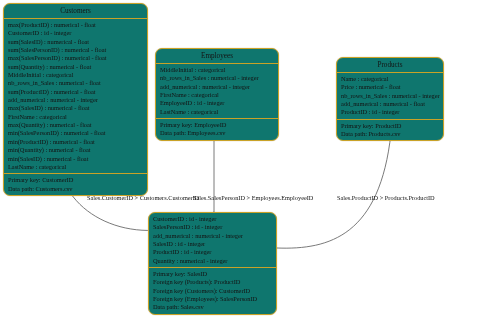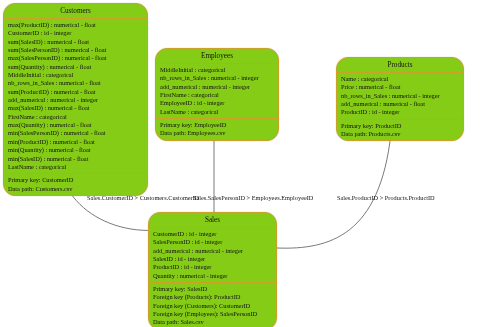--- a/index.html
+++ b/index.html
@@ -25,23 +25,23 @@
     position: absolute;
     left: 0;
     top: 0;
     width: 500px;
     height: 327px;
     pointer-events: none;
   }
   .entity {
     position: absolute;
     box-sizing: border-box;
-    background: #84cc16;
+    background: #0f766e;
     border: 1px solid #c9a227;
-    border-radius: 12px;
+    border-radius: 7px;
     box-shadow: 0 0 0 0.5px rgba(120,90,10,0.12);
   }
   .entity-title {
     text-align: center;
     font-size: 7.2px;
     line-height: 11px;
     padding: 1.5px 2px 1.5px 2px;
     border-bottom: 1px solid #c9a227;
     color: #141414;
   }
@@ -64,21 +64,21 @@
     font-size: 6.3px;
     line-height: 8px;
     white-space: nowrap;
     color: #141414;
     background: transparent;
   }
 
   
   #ent-customers { left: 3px;   top: 3px;   width: 145px; }
   #ent-employees { left: 155px; top: 48px;  width: 124px; }
-  #ent-products  { left: 336px; top: 57px;  width: 128px; }
+  #ent-products  { left: 336px; top: 57px;  width: 108px; }
   #ent-sales     { left: 148px; top: 212px; width: 129px; }
 
   #lbl-cust  { left: 87px;  top: 194px; }
   #lbl-emp   { left: 193px; top: 194px; }
   #lbl-prod  { left: 337px; top: 194px; }
 </style>
 </head>
 <body>
 
 <div id="canvas">
@@ -145,21 +145,20 @@
       <div class="field">add_numerical : numerical - float</div>
       <div class="field">ProductID : id - integer</div>
     </div>
     <div class="entity-foot">
       <div class="meta">Primary key: ProductID</div>
       <div class="meta">Data path: Products.csv</div>
     </div>
   </div>
 
   <div class="entity" id="ent-sales">
-    <div class="entity-title">Sales</div>
     <div class="entity-body">
       <div class="field">CustomerID : id - integer</div>
       <div class="field">SalesPersonID : id - integer</div>
       <div class="field">add_numerical : numerical - integer</div>
       <div class="field">SalesID : id - integer</div>
       <div class="field">ProductID : id - integer</div>
       <div class="field">Quantity : numerical - integer</div>
     </div>
     <div class="entity-foot">
       <div class="meta">Primary key: SalesID</div>

